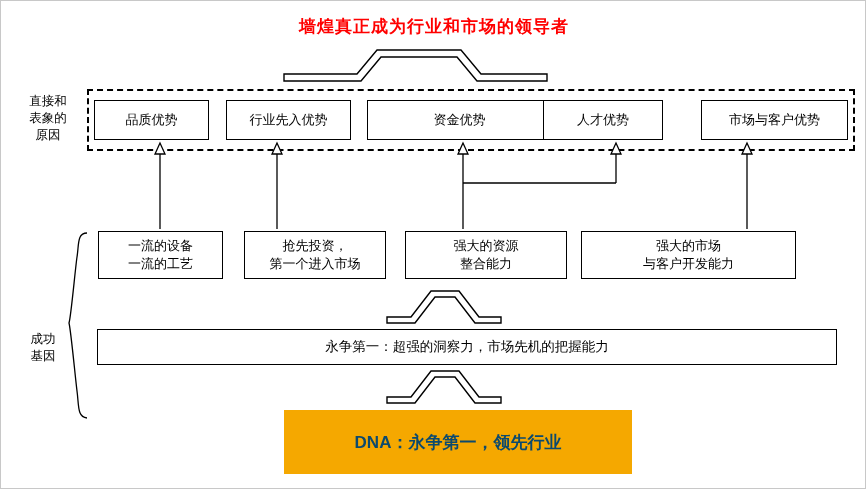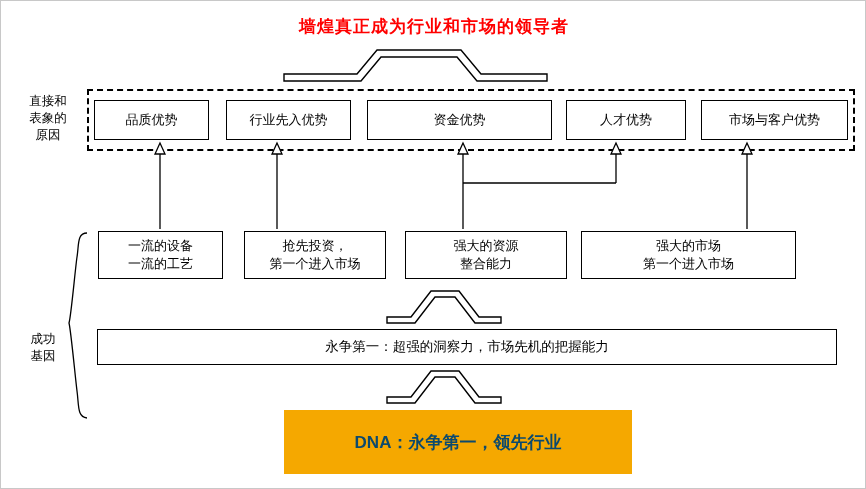--- a/index.html
+++ b/index.html
@@ -72,21 +72,21 @@
     text-align: center;
     font-size: 13px;
     line-height: 18px;
     white-space: pre-line;
     padding: 14px 4px;
   }
   
   #top-1 { left: 93px;  top: 99px; width: 115px; height: 40px; }
   #top-2 { left: 225px; top: 99px; width: 125px; height: 40px; }
   #top-3 { left: 366px; top: 99px; width: 185px; height: 40px; }
-  #top-4 { left: 565px; top: 99px; width: 120px; height: 40px; }
+  #top-4 { left: 542px; top: 99px; width: 120px; height: 40px; }
   #top-5 { left: 700px; top: 99px; width: 147px; height: 40px; }
 
   
   #mid-1 { left: 97px;  top: 230px; width: 125px; height: 48px; text-align: right; }
   #mid-2 { left: 243px; top: 230px; width: 142px; height: 48px; }
   #mid-3 { left: 404px; top: 230px; width: 162px; height: 48px; }
   #mid-4 { left: 580px; top: 230px; width: 215px; height: 48px; }
 
   
   #leader-bar {
@@ -143,21 +143,21 @@
   <div class="box" id="top-4">人才优势</div>
   <div class="box" id="top-5">市场与客户优势</div>
 
   <div class="box" id="mid-1">一流的设备
 一流的工艺</div>
   <div class="box" id="mid-2">抢先投资，
 第一个进入市场</div>
   <div class="box" id="mid-3">强大的资源
 整合能力</div>
   <div class="box" id="mid-4">强大的市场
-第一个进入市场</div>
+与客户开发能力</div>
 
   <div class="box" id="leader-bar">永争第一：超强的洞察力，市场先机的把握能力</div>
 
   <div id="dna-box">DNA：永争第一，领先行业</div>
 
   <svg class="overlay" viewBox="0 0 866 489">
 
     <polygon points="283,80 360,80 380,56 456,56 476,80 546,80 546,73 480,73 460,49 376,49 356,73 283,73" fill="#ffffff" stroke="#000000" stroke-width="1.4"></polygon>
 
     <g stroke="#000000" stroke-width="1.3" fill="none">

